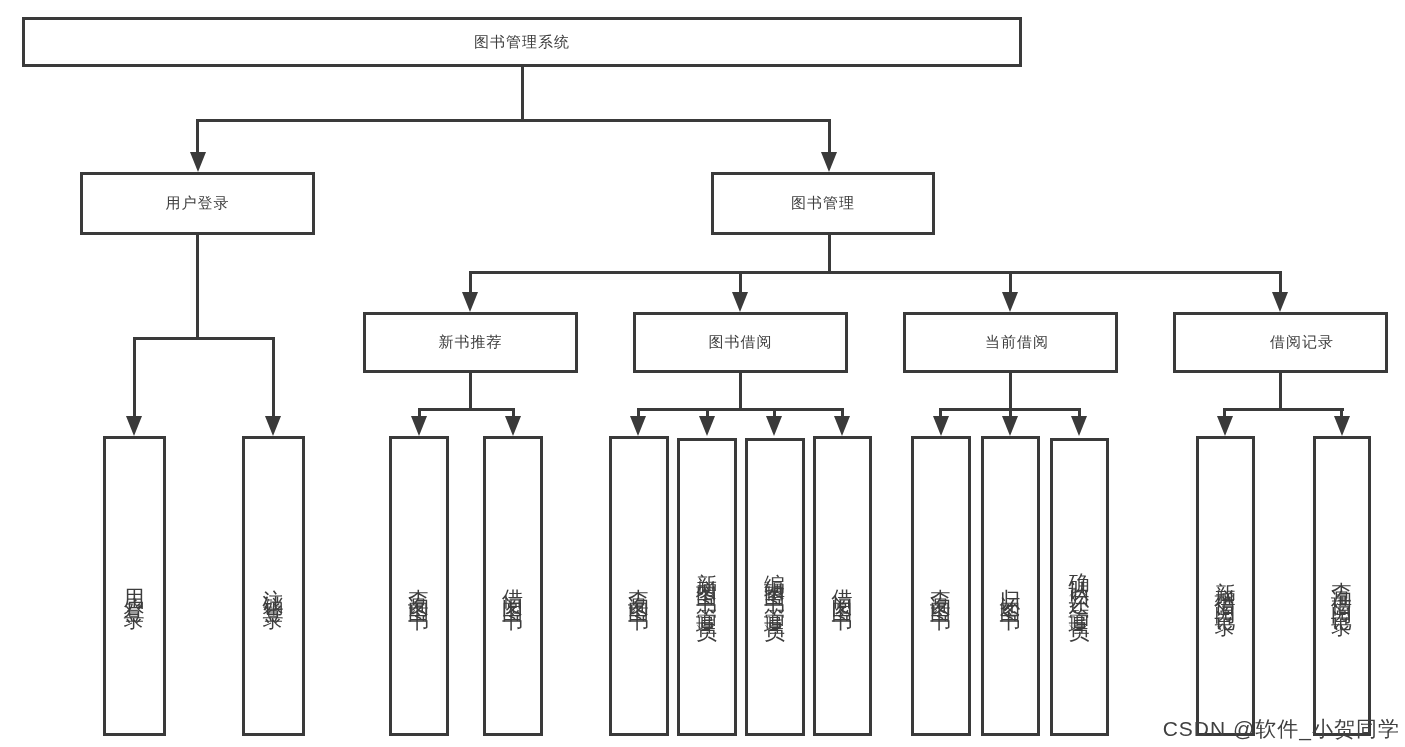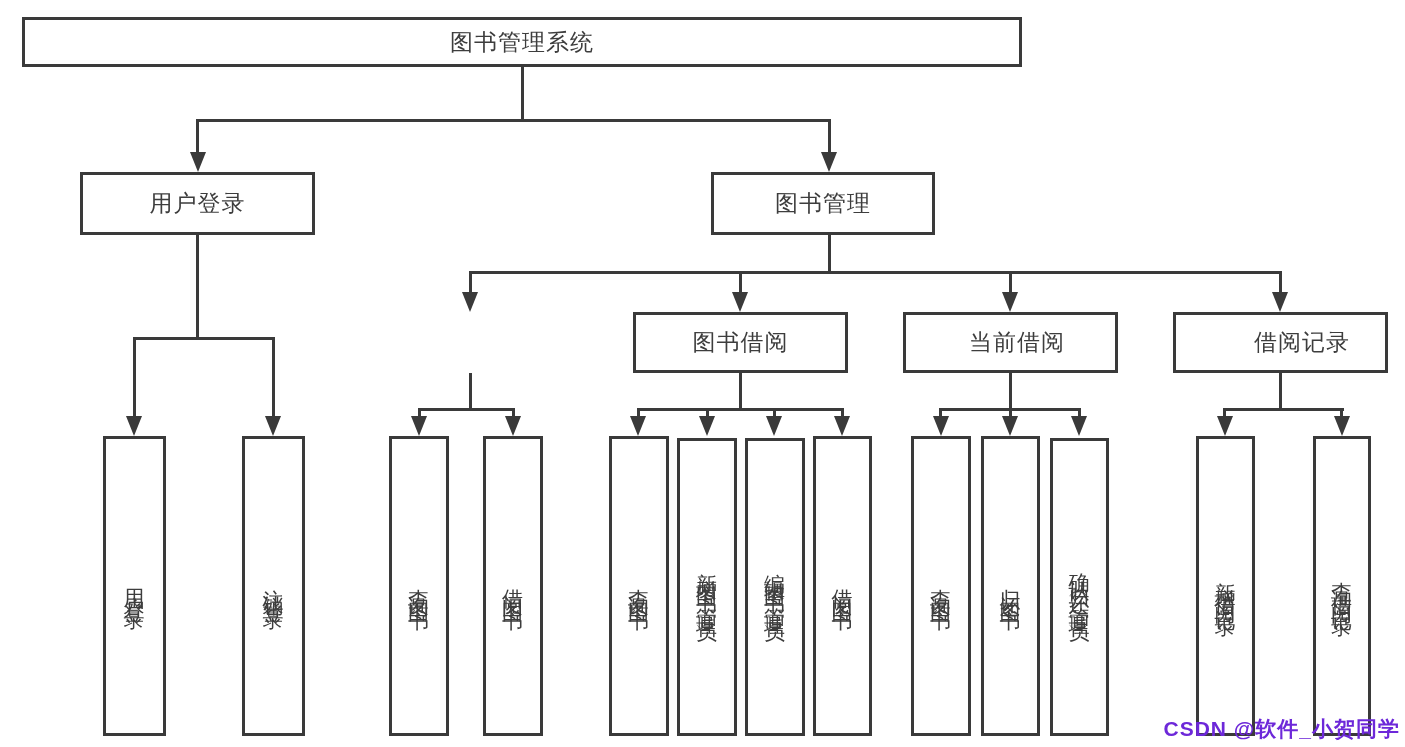--- a/index.html
+++ b/index.html
@@ -4,42 +4,42 @@
 <style>
   html,body { margin:0; padding:0; background:#fff; }
   .canvas {
     position:relative; width:1405px; height:747px; background:#ffffff;
     font-family:"Liberation Sans","DejaVu Sans",sans-serif; overflow:hidden;
   }
   .node {
     position:absolute; box-sizing:border-box;
     border:3px solid #3a3a3a; background:#ffffff;
     display:flex; align-items:center; justify-content:center;
-    font-size:23px; color:#3d3d3d; letter-spacing:1px;
+    font-size:15px; color:#3d3d3d; letter-spacing:1px;
   }
   .leaf {
     position:absolute; box-sizing:border-box;
     border:3px solid #3a3a3a; background:#ffffff;
     display:flex; align-items:center; justify-content:center;
     color:#3d3d3d;
   }
   .leaf span {
     writing-mode:vertical-rl; text-orientation:mixed;
     font-size:21px; line-height:1; letter-spacing:7px;
   }
   .vline { position:absolute; width:3px; background:#3a3a3a; }
   .hline { position:absolute; height:3px; background:#3a3a3a; }
   .arrow {
     position:absolute; width:0; height:0;
     border-left:8px solid transparent; border-right:8px solid transparent;
     border-top:20px solid #3a3a3a;
   }
   .watermark {
     position:absolute; right:5px; bottom:4px;
-    font-size:21px; color:#6d28d9; z-index:5; letter-spacing:1px;font-weight:bold;
+    font-size:21px; color:#404040; z-index:5; letter-spacing:1px;
   }
 </style>
 </head>
 <body>
 
 <div class="canvas">
 
   <div class="node" style="left:22px; top:17px; width:1000px; height:50px;">
     <span>图书管理系统</span>
   </div>
@@ -69,20 +69,23 @@
   <div class="hline" style="left:469px; top:271px; width:813px;"></div>
   <div class="vline" style="left:469px; top:271px; height:23px;"></div>
   <div class="arrow" style="left:462px; top:292px;"></div>
   <div class="vline" style="left:739px; top:271px; height:23px;"></div>
   <div class="arrow" style="left:732px; top:292px;"></div>
   <div class="vline" style="left:1009px; top:271px; height:23px;"></div>
   <div class="arrow" style="left:1002px; top:292px;"></div>
   <div class="vline" style="left:1279px; top:271px; height:23px;"></div>
   <div class="arrow" style="left:1272px; top:292px;"></div>
 
+  <div class="node" style="left:363px; top:312px; width:215px; height:61px;">
+    <span>新书推荐</span>
+  </div>
   <div class="node" style="left:633px; top:312px; width:215px; height:61px;">
     <span>图书借阅</span>
   </div>
   <div class="node" style="left:903px; top:312px; width:215px; height:61px;padding-left:13px;">
     <span>当前借阅</span>
   </div>
   <div class="node" style="left:1173px; top:312px; width:215px; height:61px;padding-left:43px;">
     <span>借阅记录</span>
   </div>
 

